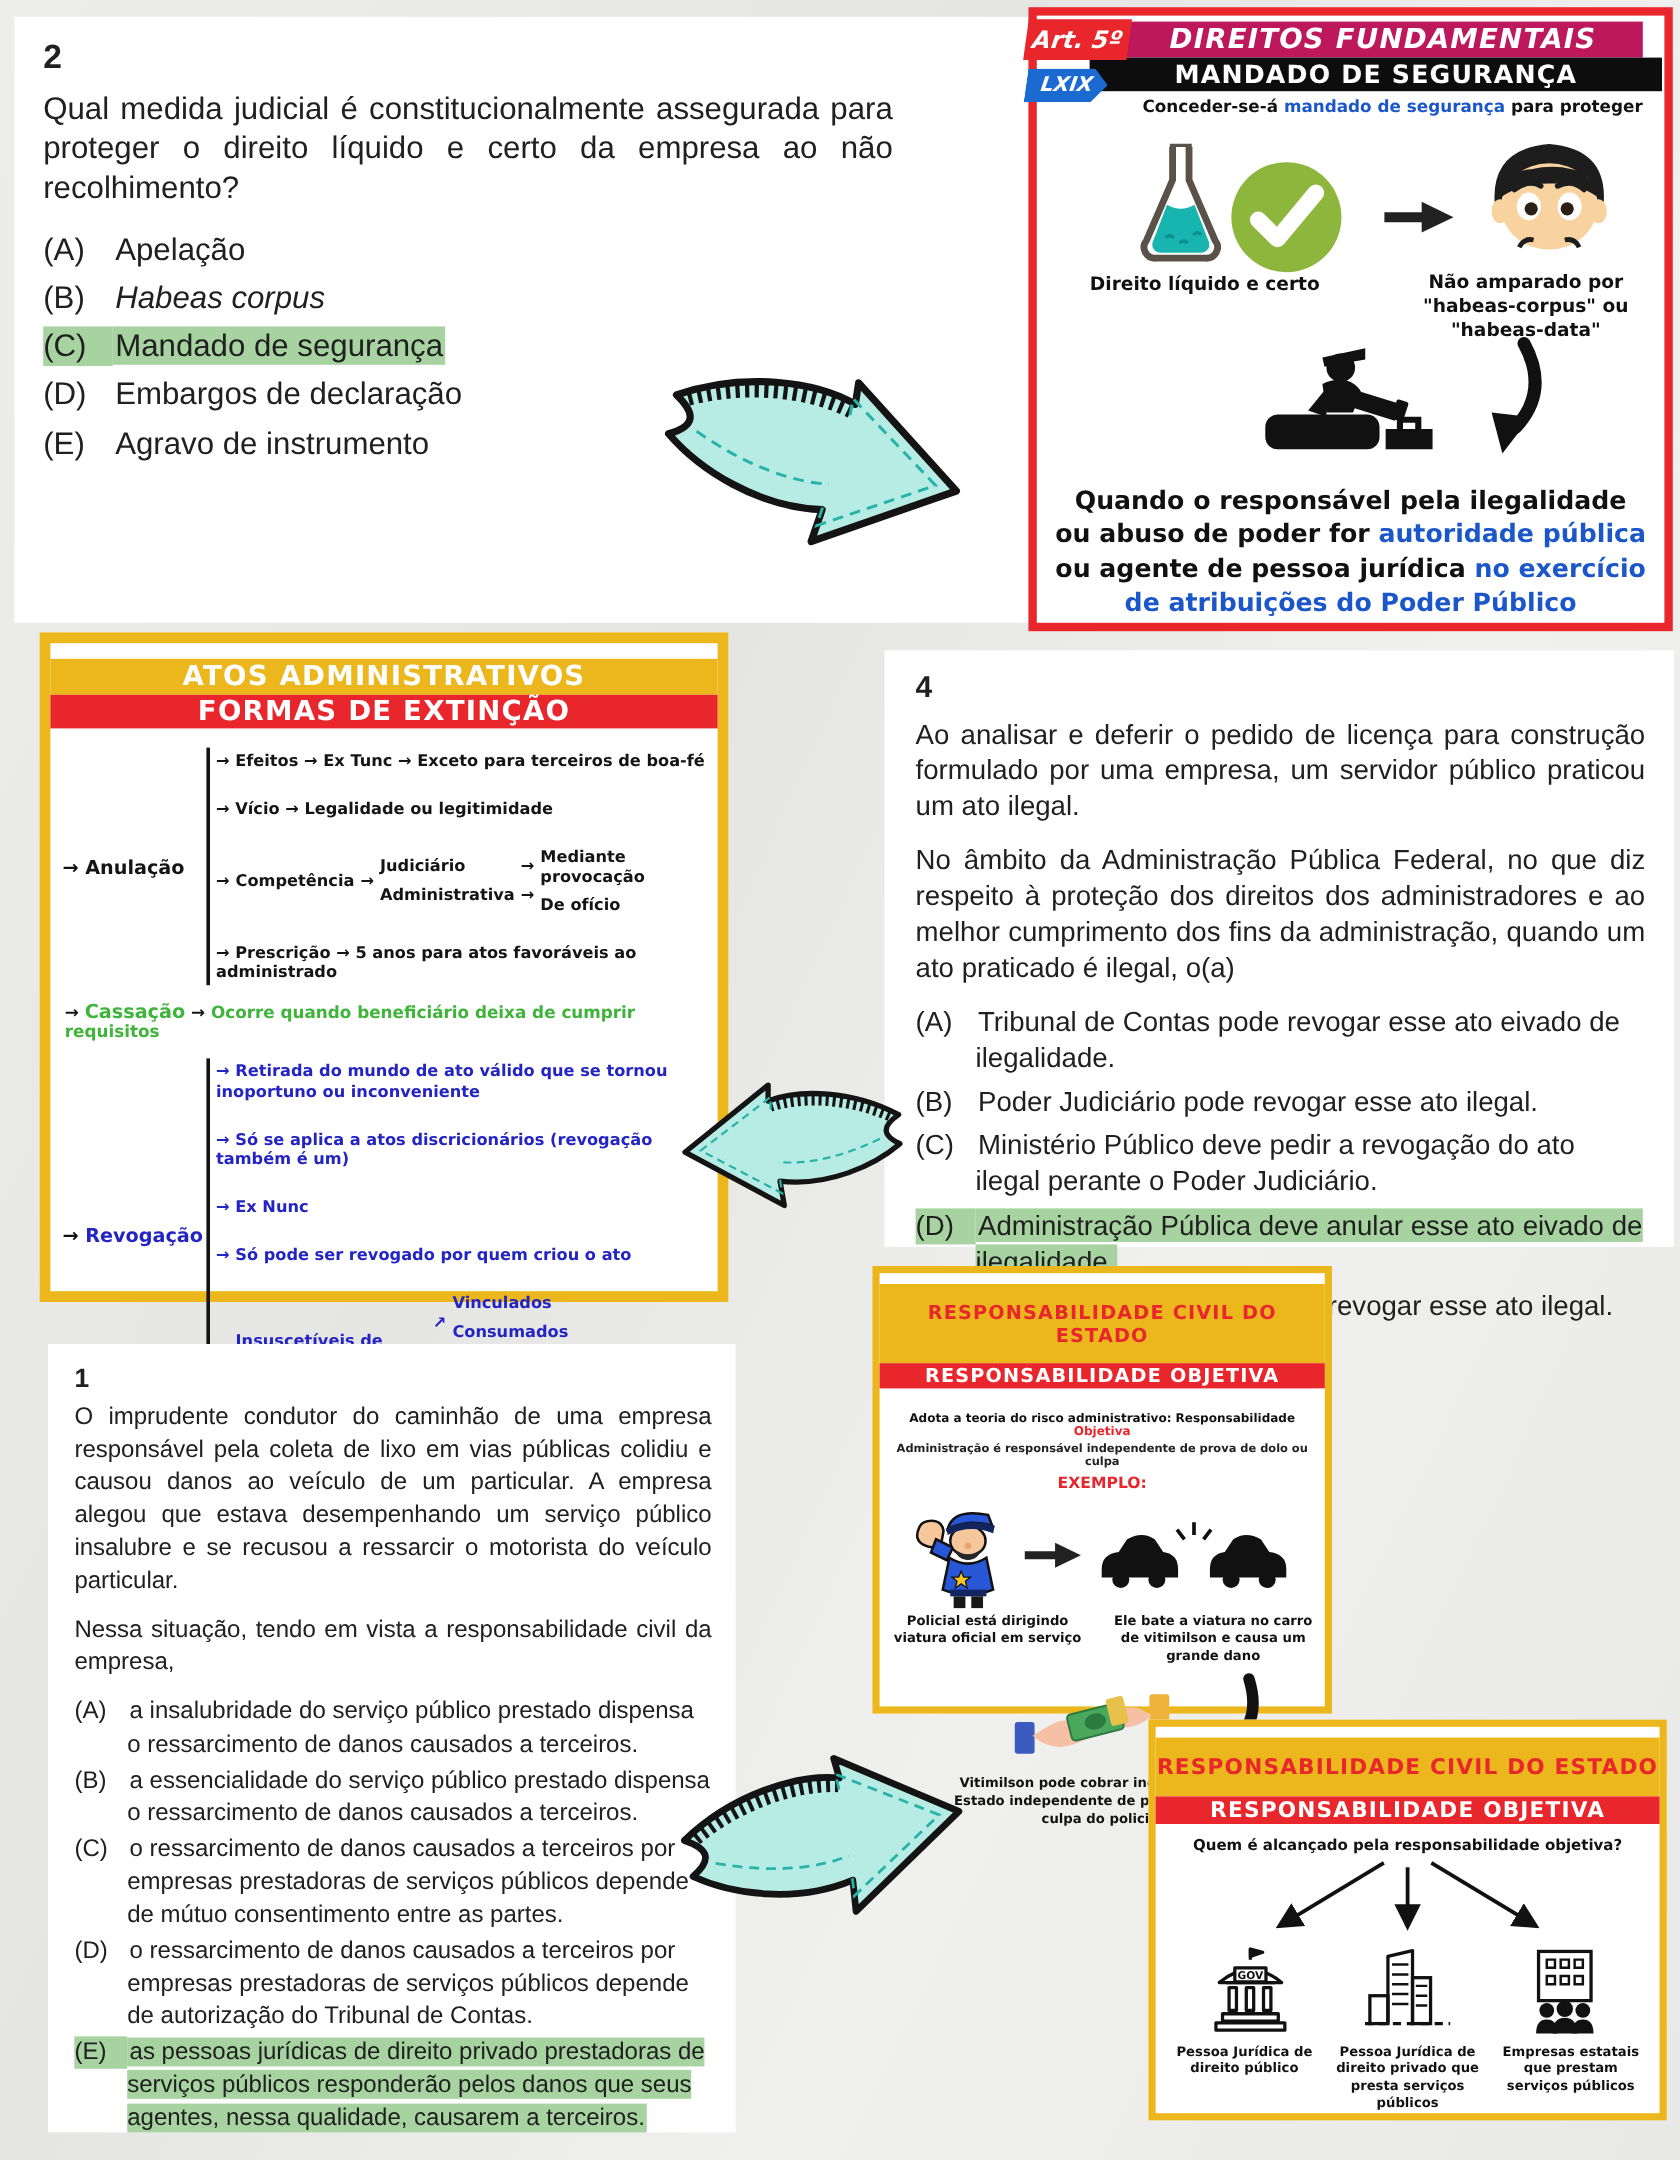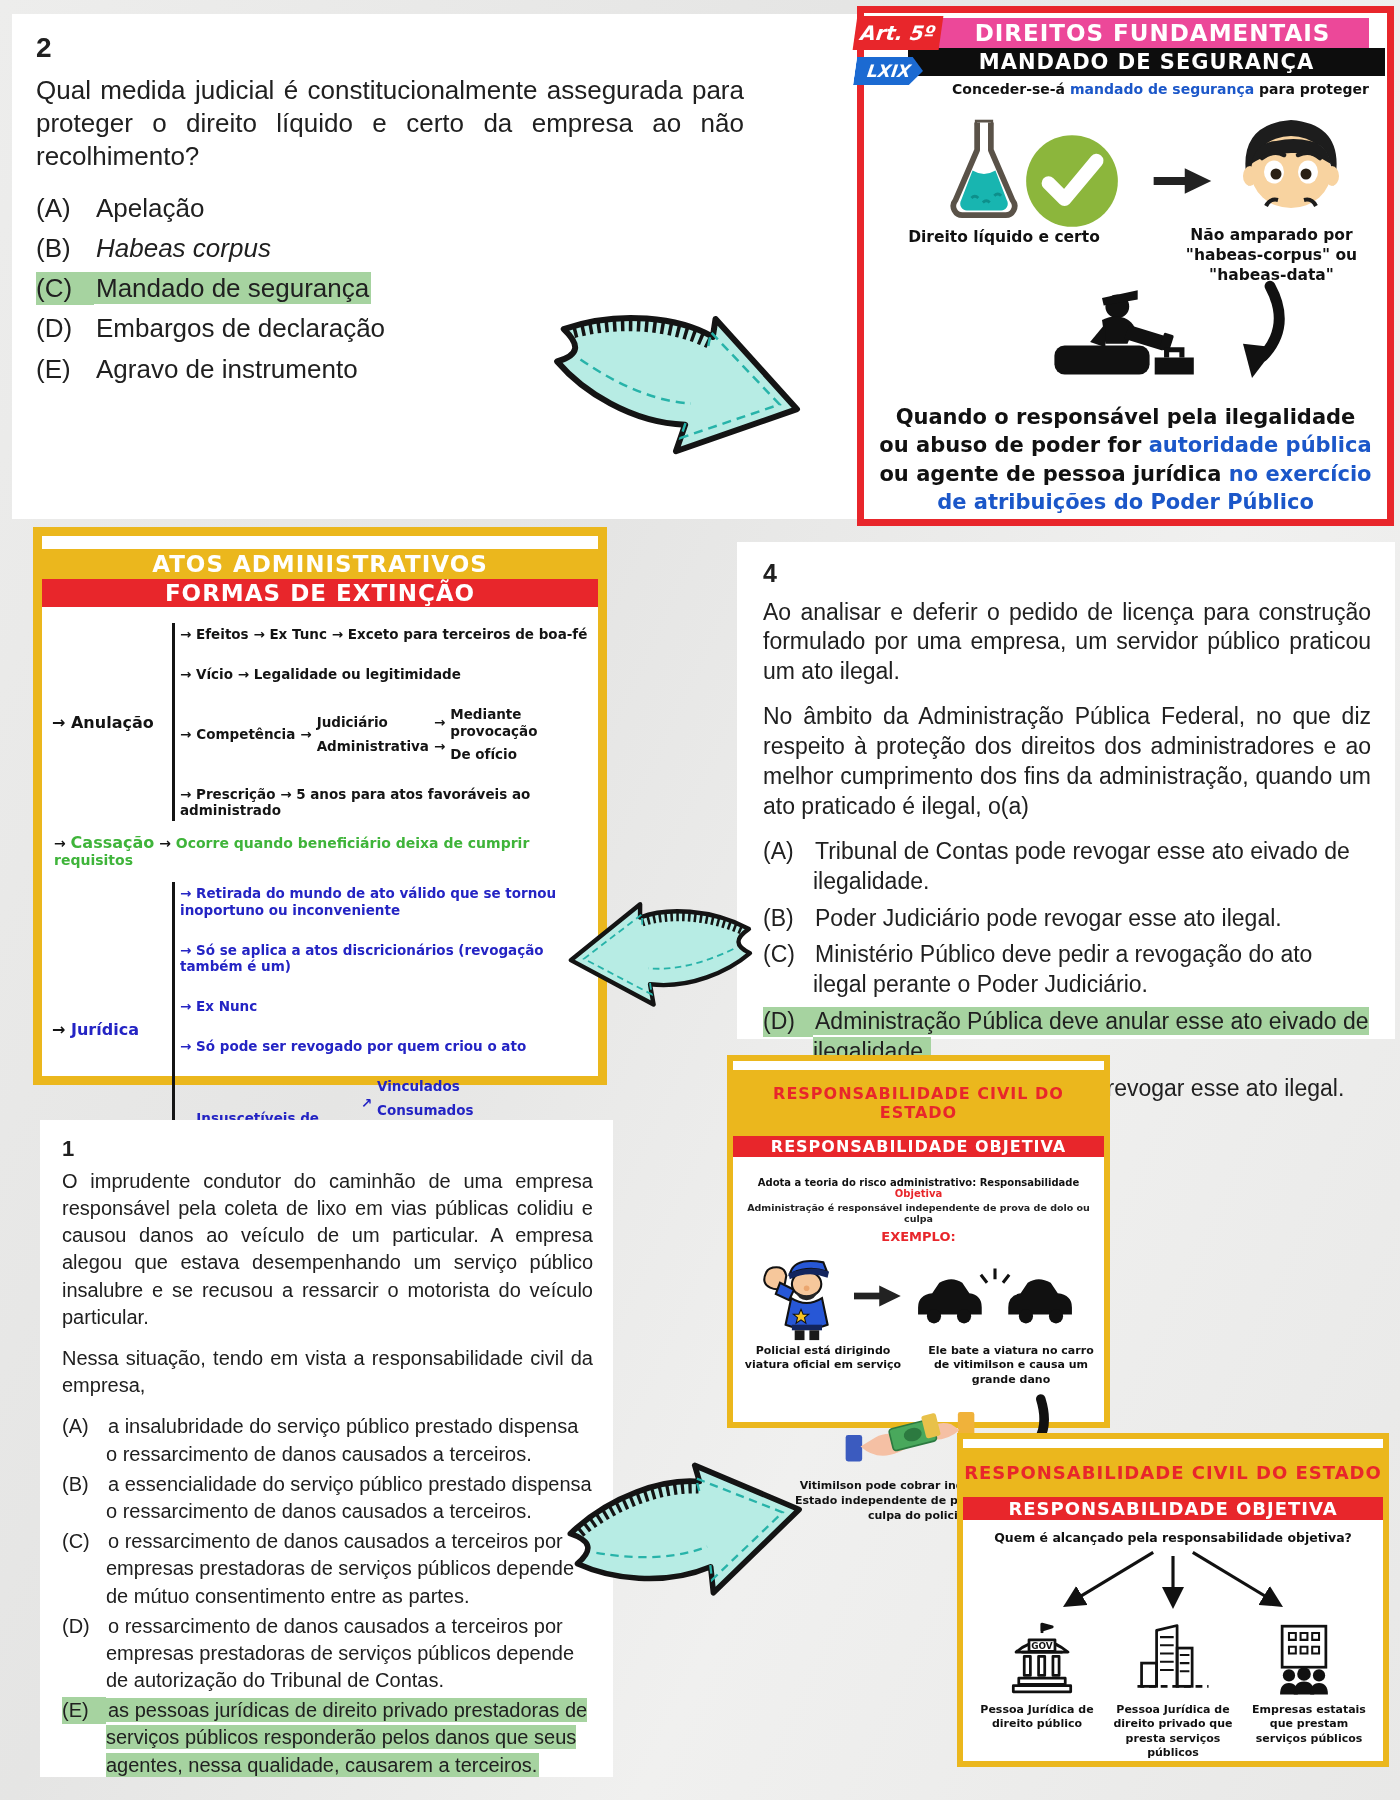--- a/index.html
+++ b/index.html
@@ -29,22 +29,22 @@
   
   #q1{left:40px;top:1120px;width:573px;height:657px;padding:14px 20px 12px 22px;box-sizing:border-box;font-size:20px;line-height:1.36;}
   #q1 .qnum{font-size:22px;margin-bottom:4px;}
   #q1 .letter{width:44px;}
   #q1 .qtext{margin-bottom:14px;}
   #q1 .opt{margin-bottom:3px;}
   
   .card{position:absolute;background:#fff;box-sizing:border-box;z-index:1;font-family:"DejaVu Sans",sans-serif;}
   
   #ms{left:857px;top:6px;width:537px;height:520px;border:7px solid #e8262b;}
-  .ms-t1{position:absolute;left:72px;right:18px;top:5px;height:30px;background:#ec4899;color:#fff;
-    font-weight:800;font-size:23px;text-align:center;line-height:30px;letter-spacing:1px;}
+  .ms-t1{position:absolute;left:72px;right:18px;top:5px;height:30px;background:#be185d;color:#fff;
+    font-weight:800;font-size:23px;text-align:center;line-height:30px;letter-spacing:1px;font-style:italic;}
   .ms-t2{position:absolute;left:44px;right:2px;top:35px;height:28px;background:#0d0d0d;color:#fff;
     font-weight:800;font-size:21px;text-align:center;line-height:28px;letter-spacing:1px;}
   .badge-art{position:absolute;left:-9px;top:3px;width:86px;height:34px;background:#e8262b;color:#fff;
     font-weight:700;font-style:italic;font-size:20px;text-align:center;line-height:34px;transform:skewX(-8deg);z-index:3;}
   .badge-lxix{position:absolute;left:-9px;top:44px;width:68px;height:28px;background:#1b6ad2;color:#fff;
     font-weight:800;font-style:italic;font-size:17px;text-align:center;line-height:28px;transform:skewX(-8deg);z-index:3;
     clip-path:polygon(0 0,82% 0,100% 50%,82% 100%,0 100%);}
   .ms-sub{position:absolute;left:74px;right:4px;top:68px;text-align:center;font-weight:700;font-size:14px;color:#111;}
   .ms-sub .blue,.ms-footer .blue{color:#1b57c9;}
   .ms-icon{position:absolute;}
@@ -237,21 +237,21 @@
           <div class="mm-row"><span class="ar">→</span> <span>Prescrição</span> <span class="ar">→</span> <span>5 anos para atos favoráveis ao administrado</span></div>
         </div>
       </div>
 
       <div class="mm-cass">
         <span class="ar">→</span> <span class="mm-main green">Cassação</span>
         <span class="ar">→</span> <span class="green">Ocorre quando beneficiário deixa de cumprir requisitos</span>
       </div>
 
       <div class="mm-group">
-        <div class="mm-rootlab"><span class="ar">→</span> <span class="mm-main blue-lab">Jurídica</span></div>
+        <div class="mm-rootlab"><span class="ar">→</span> <span class="mm-main blue-lab">Revogação</span></div>
         <div class="mm-branches mm-blue">
           <div class="mm-row"><span class="ar">→</span> <span>Retirada do mundo de ato válido que se tornou inoportuno ou inconveniente</span></div>
           <div class="mm-row"><span class="ar">→</span> <span>Só se aplica a atos discricionários (revogação também é um)</span></div>
           <div class="mm-row"><span class="ar">→</span> <span>Ex Nunc</span></div>
           <div class="mm-row"><span class="ar">→</span> <span>Só pode ser revogado por quem criou o ato</span></div>
           <div class="mm-row mm-comp">
             <span class="ar">→</span> 
               <span>Insuscetíveis de revogação</span>
             <span class="mm-col">
                 <span class="ar">↗</span>

